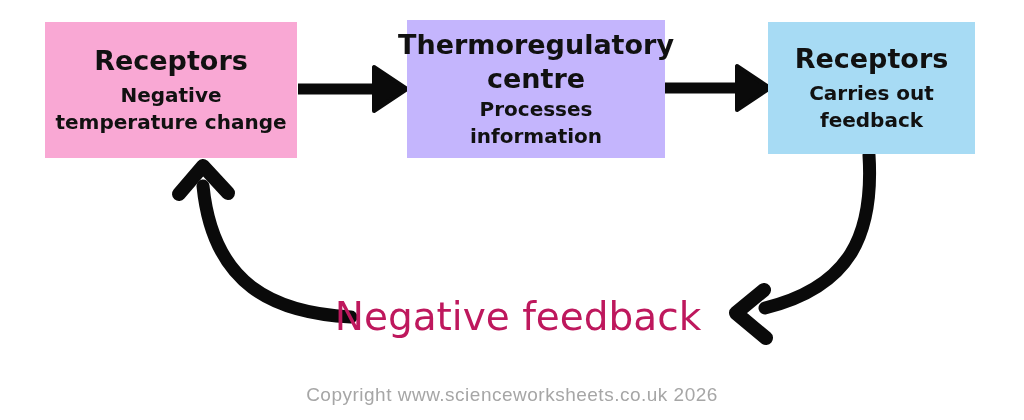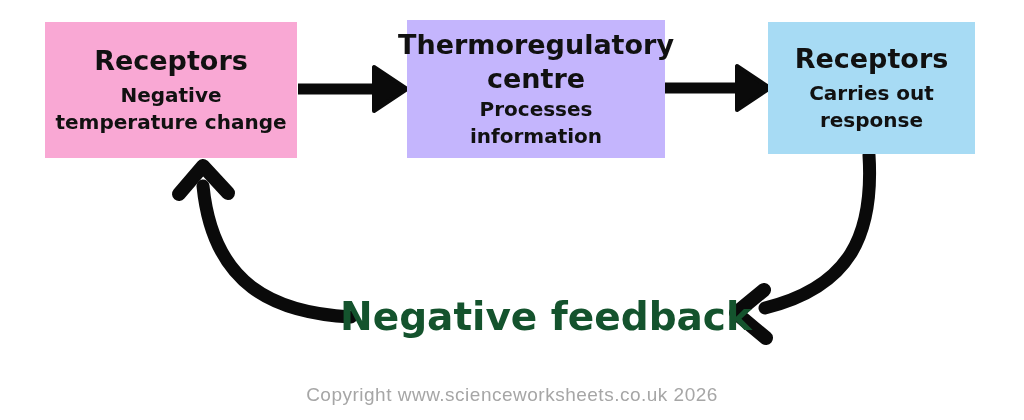--- a/index.html
+++ b/index.html
@@ -66,26 +66,26 @@
     font-weight: 700;
     line-height: 1.35;
     margin-top: 4px;
   }
   .box-receptors   { left: 45px;  top: 22px; width: 252px; height: 136px; }
   .box-centre      { left: 407px; top: 20px; width: 258px; height: 138px; }
   .box-centre .box-subtitle { margin-top: 0; }
   .box-effectors   { left: 768px; top: 22px; width: 207px; height: 132px; }
   .feedback-label {
     position: absolute;
-    left: 546px;
+    left: 518px;
     top: 294px;
     transform: translateX(-50%);
     font-size: 39px;
-    font-weight: 700;
-    color: #14532d;
+    font-weight: 400;
+    color: #be185d;
     white-space: nowrap;
   }
   .copyright {
     position: absolute;
     left: 0;
     top: 384px;
     width: 100%;
     text-align: center;
     font-family: "Liberation Sans", sans-serif;
     font-size: 19px;
@@ -127,20 +127,20 @@
     <div class="box-subtitle">Negative temperature change</div>
   </div>
 
   <div class="box box-centre" style="background: #c4b5fd;">
     <div class="box-title">Thermoregulatory centre</div>
     <div class="box-subtitle">Processes information</div>
   </div>
 
   <div class="box box-effectors" style="background: rgb(167, 219, 244);">
     <div class="box-title">Receptors</div>
-    <div class="box-subtitle">Carries out response</div>
+    <div class="box-subtitle">Carries out feedback</div>
   </div>
 
   <div class="feedback-label">Negative feedback</div>
 
   <div class="copyright">Copyright www.scienceworksheets.co.uk 2026</div>
 
 </div>
 
 </body></html>

